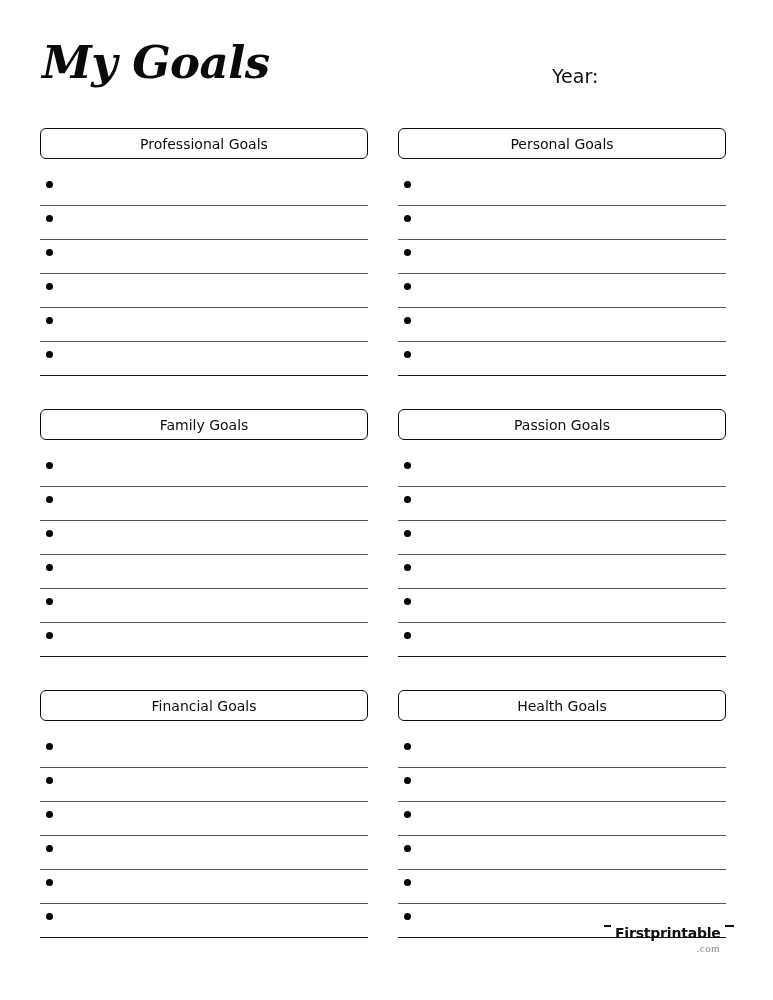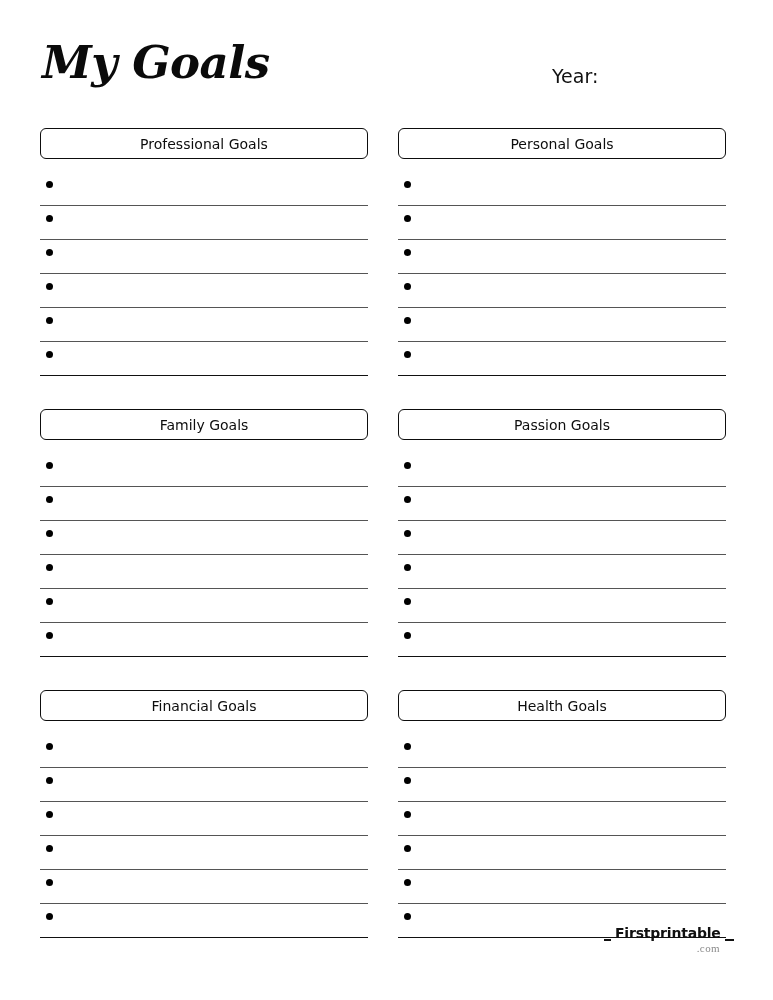--- a/index.html
+++ b/index.html
@@ -128,21 +128,21 @@
     left: 604px;
     top: 925px;
     width: 128px;
     height: 34px;
   }
   .brand-mark {
     position: absolute;
     left: 0;
     top: 0;
     display: flex;
-    align-items: flex-end;
+    align-items: flex-start;
     gap: 4px;
     white-space: nowrap;
   }
   .brand-dash {
     display: block;
     width: 9px;
     height: 2px;
     background: #111111;
   }
   .brand-dash.lead { width: 7px; }

